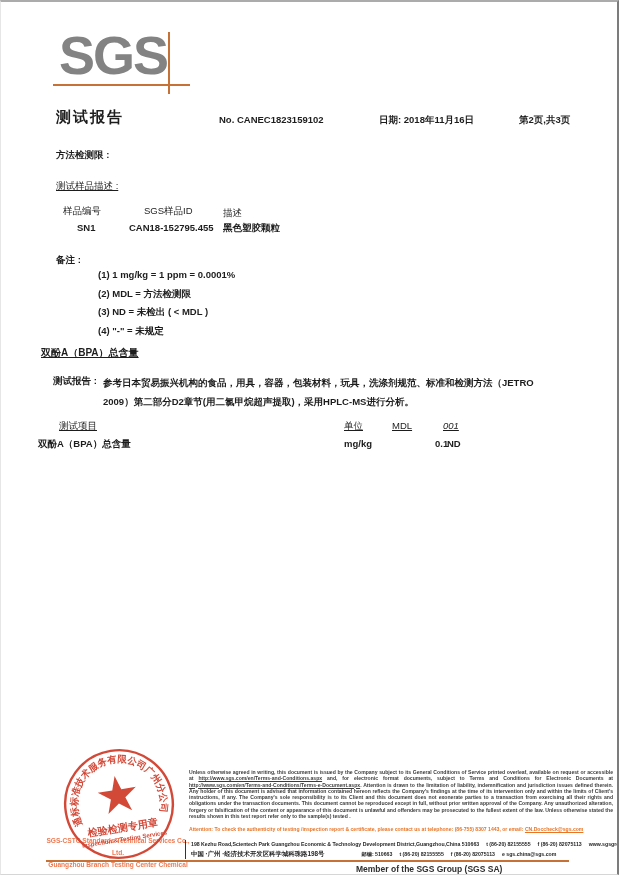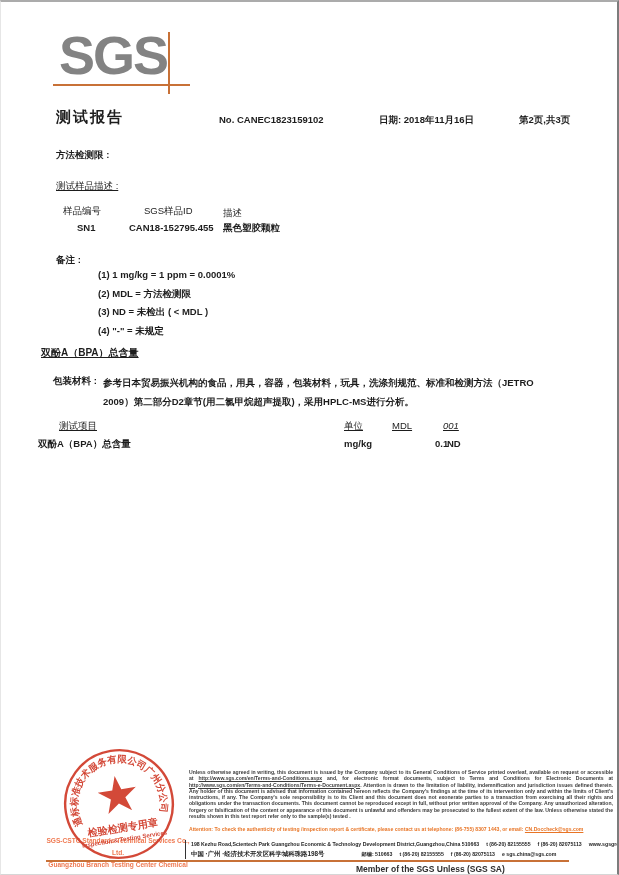--- a/index.html
+++ b/index.html
@@ -68,21 +68,21 @@
 
   <div class="abs txt" style="left:55px; top:252px;">备注 :</div>
   <div class="abs txt notes" style="left:85px; top:264px;margin-left:12px;">
     <div>(1) 1 mg/kg = 1 ppm = 0.0001%</div>
     <div>(2) MDL = 方法检测限</div>
     <div>(3) ND = 未检出 ( &lt; MDL )</div>
     <div>(4) "-" = 未规定</div>
   </div>
 
   <div class="abs section-h" style="left:40px; top:344px;">双酚A（BPA）总含量</div>
-  <div class="abs txt" style="left:52px; top:373px;">包装材料 :</div>
+  <div class="abs txt" style="left:52px; top:373px;">测试报告 :</div>
   <div class="abs txt method" style="left:102px; top:371px;">参考日本贸易振兴机构的食品，用具，容器，包装材料，玩具，洗涤剂规范、标准和检测方法（JETRO 2009）第二部分D2章节(用二氯甲烷超声提取)，采用HPLC-MS进行分析。</div>
 
   <div class="abs txt b u" style="left:58px; top:418px;">测试项目</div>
   <div class="abs txt b u" style="left:343px; top:418px;">单位</div>
   <div class="abs txt b u" style="left:391px; top:418px;">MDL</div>
   <div class="abs txt b u it" style="left:442px; top:418px;">001</div>
   <div class="abs txt" style="left:37px; top:436px;">双酚A（BPA）总含量</div>
   <div class="abs txt" style="left:343px; top:436px;">mg/kg</div>
   <div class="abs txt" style="left:394px; top:436px;margin-left:40px;">0.1</div>
   <div class="abs txt" style="left:446px; top:436px;">ND</div>
@@ -118,15 +118,15 @@
   </div>
   <div class="abs addr-row" style="left:190px; top:848px;">
     <span class="addr-cn">中国 ·广州 ·经济技术开发区科学城科珠路198号</span>
     <span style="margin-left:30px;">邮编: 510663</span>
     <span>t (86-20) 82155555</span>
     <span>f (86-20) 82075113</span>
     <span>e  sgs.china@sgs.com</span>
   </div>
 
   <div class="abs rule-h" style="left:45px; top:858px; width:523px;"></div>
-  <div class="abs member" style="left:355px; top:862px;">Member of the SGS Unless (SGS SA)</div>
+  <div class="abs member" style="left:355px; top:862px;">Member of the SGS Group (SGS SA)</div>
 
 </div>
 
 </body></html>

